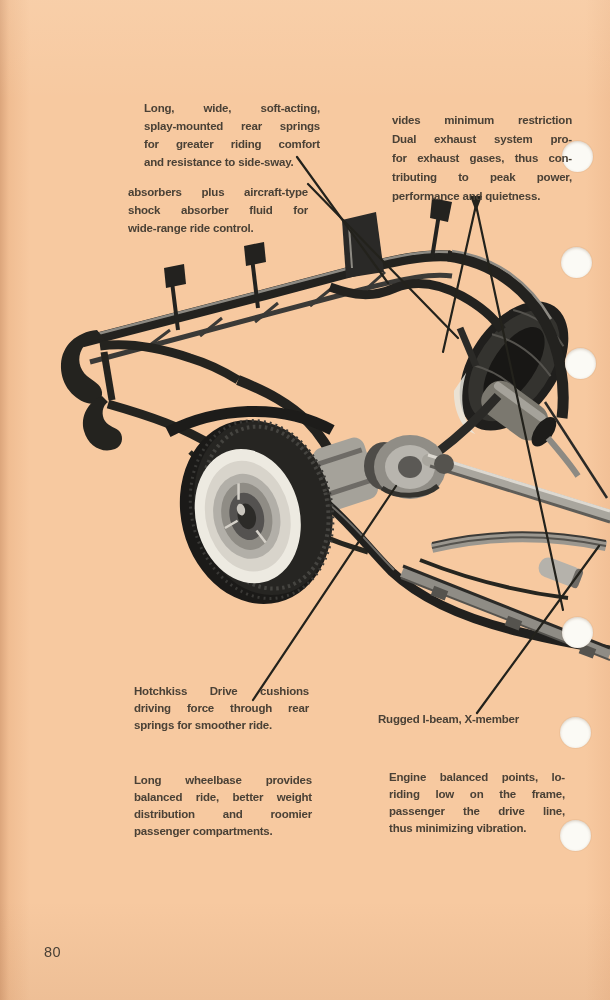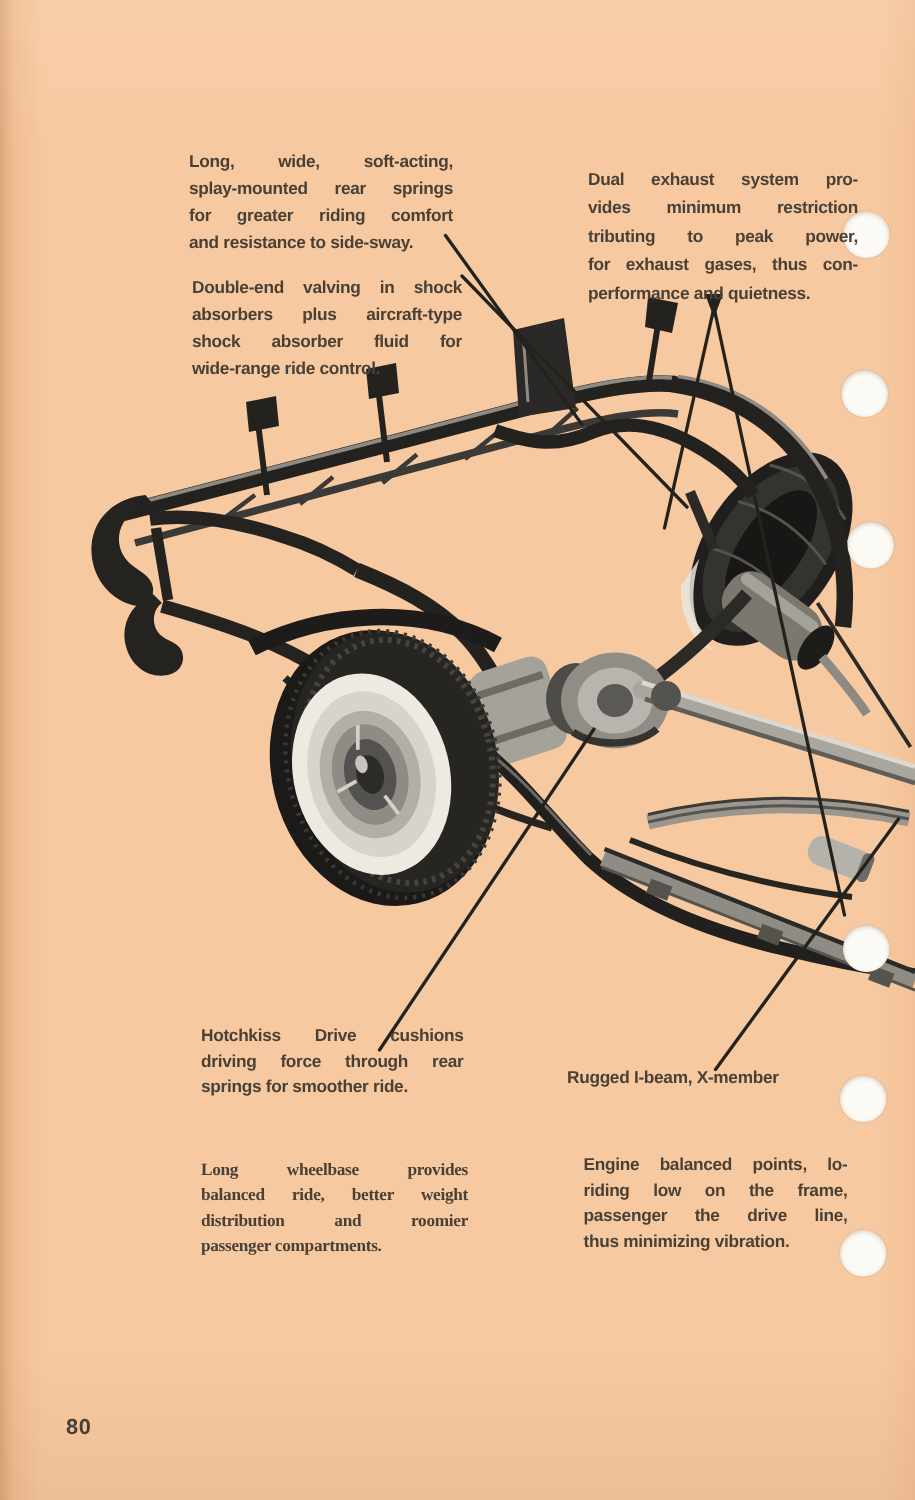--- a/index.html
+++ b/index.html
@@ -25,21 +25,21 @@
   .callout .line:last-child{text-align-last:left;}
   .lh17 .line{line-height:17px;}
   .lh19 .line{line-height:19px;}
   .hole{
     position:absolute;width:31px;height:31px;border-radius:50%;
     background:var(--hole,#fbfaf5);
     box-shadow:inset 0 1px 3px rgba(90,50,20,.22), 0 0 0 1px rgba(90,50,20,.05);
   }
   .page-number{
     position:absolute;left:44px;top:944px;
-    color:var(--ink,#4a4136);font-weight:700;font-size:14.5px;letter-spacing:.5px;
+    color:var(--ink,#4a4136);font-weight:400;font-size:14.5px;letter-spacing:.5px;
   }
 </style>
 </head>
 <body style="--paper: #f7c9a0; --ink: #4a4136; --hole: #fbfaf5; --illustration_dark: #1d1c1a; --illustration_light: #a9a69e; --whitewall: #edeae1;">
 
 <div class="page">
 
   <svg width="610" height="1000" viewBox="0 0 610 1000">
 
     <g transform="rotate(34 514 366)">
@@ -168,45 +168,44 @@
     </g>
   </svg>
 
   <div class="hole" style="left:562px;top:141px;"></div>
   <div class="hole" style="left:561px;top:247px;"></div>
   <div class="hole" style="left:565px;top:348px;"></div>
   <div class="hole" style="left:562px;top:617px;"></div>
   <div class="hole" style="left:560px;top:717px;"></div>
   <div class="hole" style="left:560px;top:820px;"></div>
 
-  <div class="callout" style="left:126px;top:99px;width:176px;">
+  <div class="callout" style="left:144px;top:99px;width:176px;">
       <div class="line">Long, wide, soft-acting,</div>
       <div class="line">splay-mounted rear springs</div>
       <div class="line">for greater riding comfort</div>
       <div class="line">and resistance to side-sway.</div>
     </div>
   <div class="callout" style="left:128px;top:183px;width:180px;">
-      <div class="line">Double-end valving in shock</div>
       <div class="line">absorbers plus aircraft-type</div>
       <div class="line">shock absorber fluid for</div>
       <div class="line">wide-range ride control.</div>
     </div>
   <div class="callout lh19" style="left:392px;top:111px;width:180px;">
+      <div class="line">vides minimum restriction</div>
       <div class="line">Dual exhaust system pro-</div>
-      <div class="line">vides minimum restriction</div>
+      <div class="line">for exhaust gases, thus con-</div>
       <div class="line">tributing to peak power,</div>
-      <div class="line">for exhaust gases, thus con-</div>
       <div class="line">performance and quietness.</div>
     </div>
   <div class="callout lh17" style="left:134px;top:683px;width:175px;">
       <div class="line">Hotchkiss Drive cushions</div>
       <div class="line">driving force through rear</div>
       <div class="line">springs for smoother ride.</div>
     </div>
-  <div class="callout lh17" style="left:134px;top:772px;width:178px;font-family:Liberation Serif, serif;">
+  <div class="callout lh17" style="left:134px;top:772px;width:178px;">
       <div class="line">Long wheelbase provides</div>
       <div class="line">balanced ride, better weight</div>
       <div class="line">distribution and roomier</div>
       <div class="line">passenger compartments.</div>
     </div>
   <div class="callout lh17" style="left:378px;top:711px;width:170px;">
       <div class="line">Rugged I-beam, X-member</div>
     </div>
   <div class="callout lh17" style="left:389px;top:769px;width:176px;">
       <div class="line">Engine balanced points, lo-</div>

